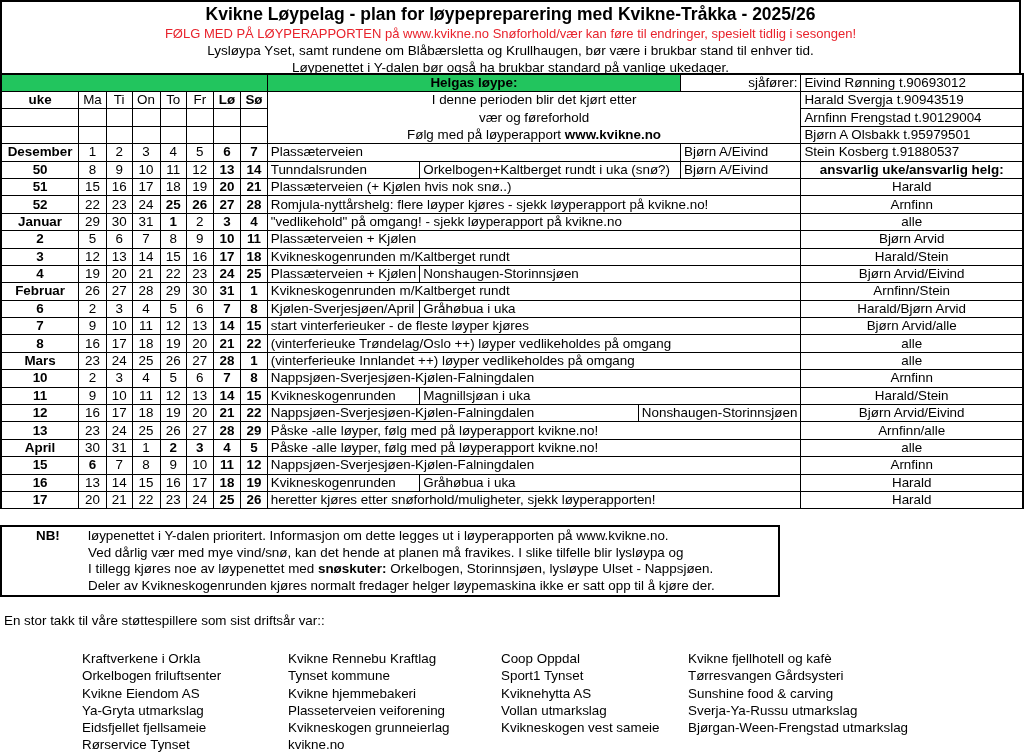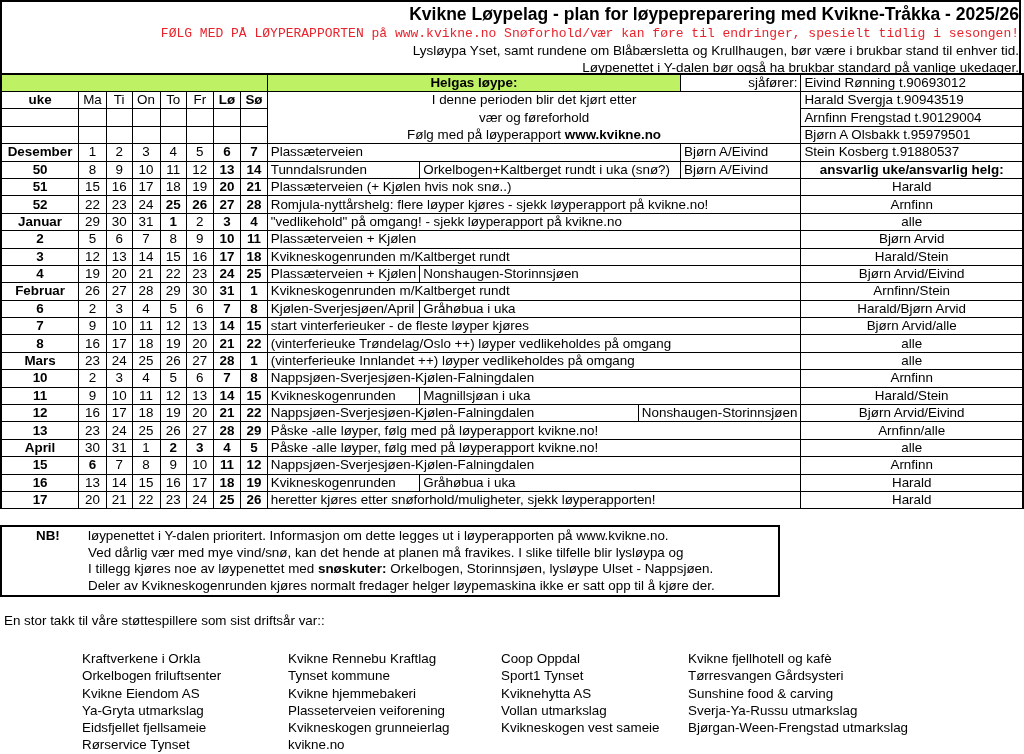--- a/index.html
+++ b/index.html
@@ -1,34 +1,34 @@
 <!DOCTYPE html>
 <html><head>
 <meta charset="utf-8">
 <style>
   html, body { margin: 0; padding: 0; background: #ffffff; }
   body { width: 1024px; height: 754px; overflow: hidden; position: relative;
          font-family: "Liberation Sans", sans-serif; color: #000; }
   .sheet { position: absolute; left: 0; top: 0; width: 1024px; }
   .hdr { position: absolute; left: 0; top: 0; width: 1021px; height: 73px;
          border: 2px solid #000; border-bottom: none; box-sizing: border-box; }
-  .hdr div { text-align: right; line-height: 19px; font-size: 13.5px; white-space: nowrap; }
+  .hdr div { text-align: center; line-height: 19px; font-size: 13.5px; white-space: nowrap; }
   .hdr .title { font-weight: bold; font-size: 17.5px; line-height: 22px; padding-top: 1px; }
-  .hdr .red { color: #e8232c; font-size: 13px; line-height: 17px; font-family: Liberation Mono, monospace; }
+  .hdr .red { color: #e8232c; font-size: 13px; line-height: 17px; }
   .hdr .l3 { line-height: 17px; }
   .hdr .l4 { line-height: 17px; }
 
   table.grid { position: absolute; left: 0; top: 73px; border-collapse: collapse;
                table-layout: fixed; font-size: 13.4px; }
   table.grid td { border: 1px solid #000; padding: 0 3px; height: 17.4px; line-height: 16px;
                   white-space: nowrap; overflow: hidden; box-sizing: border-box; }
   td.c { text-align: center; }
   td.r { text-align: right; }
   td.b { font-weight: bold; }
-  td.gray { background: #bef264; }
+  td.gray { background: #22c55e; }
   td.noT { border-top: none !important; }
   td.noB { border-bottom: none !important; }
   td.thickTop { border-top: 2px solid #000 !important; }
   td.thickR { border-right: 2px solid #000 !important; }
   td.thickL { border-left: 2px solid #000 !important; font-weight: bold; }
 
   .nb { position: absolute; left: 0; top: 525px; width: 780px; height: 72px;
         border: 2px solid #000; box-sizing: border-box; font-size: 13.4px; }
   .nb .nbl { position: absolute; left: 34px; top: 1px; font-weight: bold; }
   .nb .lines { position: absolute; left: 86px; top: 1px; line-height: 16.7px; }

